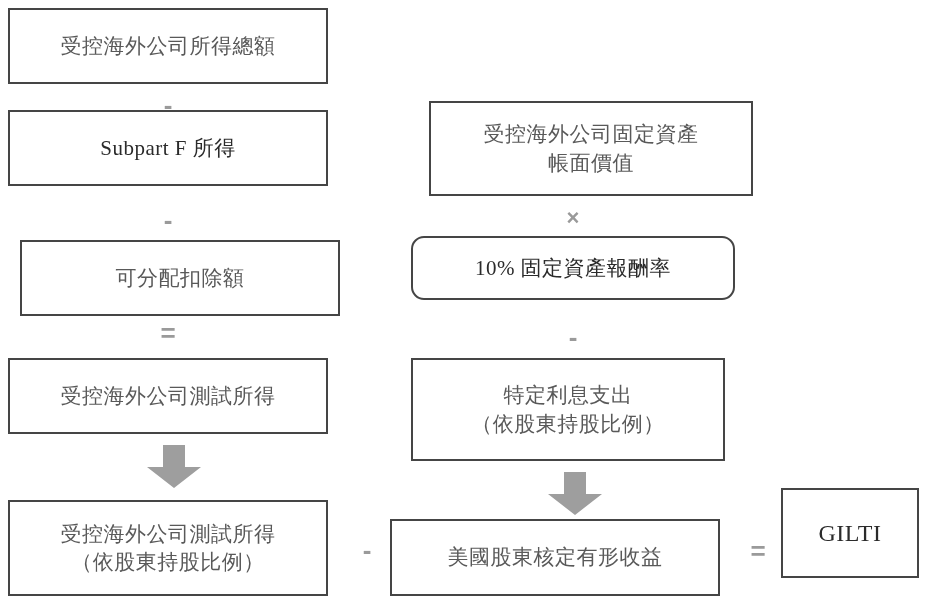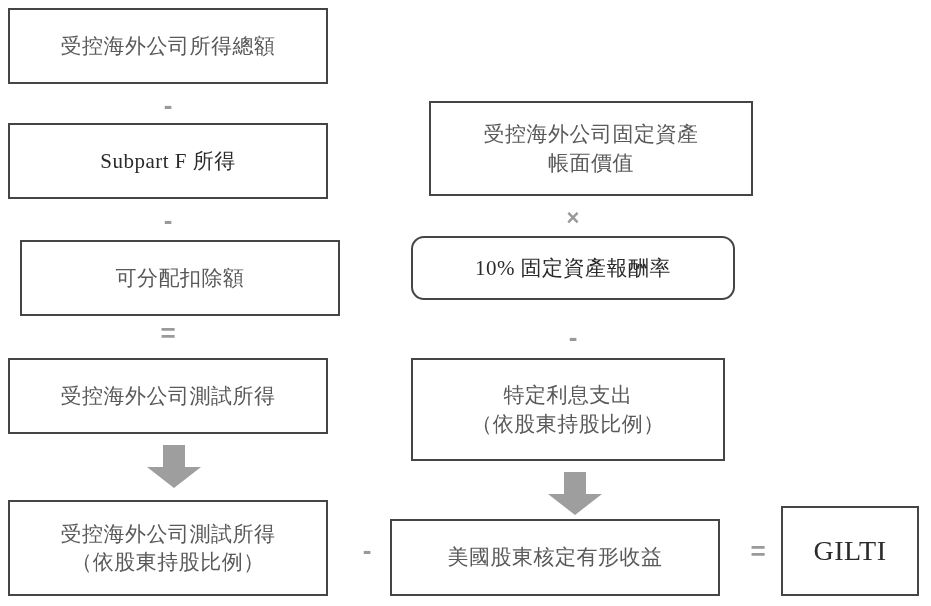--- a/index.html
+++ b/index.html
@@ -64,21 +64,21 @@
 <body>
 
 <div id="canvas">
 
   <div class="box" style="left:8px; top:8px; width:320px; height:76px;">
     <span class="txt">受控海外公司所得總額</span>
   </div>
 
   <div class="op minus" style="left:148px; top:92px; width:40px; height:26px;">-</div>
 
-  <div class="box latin" style="left:8px; top:123px; width:320px; height:76px;">
+  <div class="box latin" style="left:8px; top:110px; width:320px; height:76px;">
     <span class="txt">Subpart F 所得</span>
   </div>
 
   <div class="op minus" style="left:148px; top:207px; width:40px; height:26px;">-</div>
 
   <div class="box" style="left:20px; top:240px; width:320px; height:76px;">
     <span class="txt">可分配扣除額</span>
   </div>
 
   <div class="op equals" style="left:148px; top:320px; width:40px; height:26px;">=</div>
@@ -123,17 +123,17 @@
   </div>
 
   <div class="op minus" style="left:352px; top:537px; width:30px; height:26px;">-</div>
 
   <div class="box" style="left:390px; top:519px; width:330px; height:77px;align-items:center;">
     <span class="txt">美國股東核定有形收益</span>
   </div>
 
   <div class="op equals" style="left:743px; top:538px; width:30px; height:26px;">=</div>
 
-  <div class="box latin" style="left:781px; top:506px; width:138px; height:90px; font-size:28px;">
+  <div class="box latin" style="left:781px; top:488px; width:138px; height:90px; font-size:24px;">
     <span class="txt">GILTI</span>
   </div>
 
 </div>
 
 </body></html>

